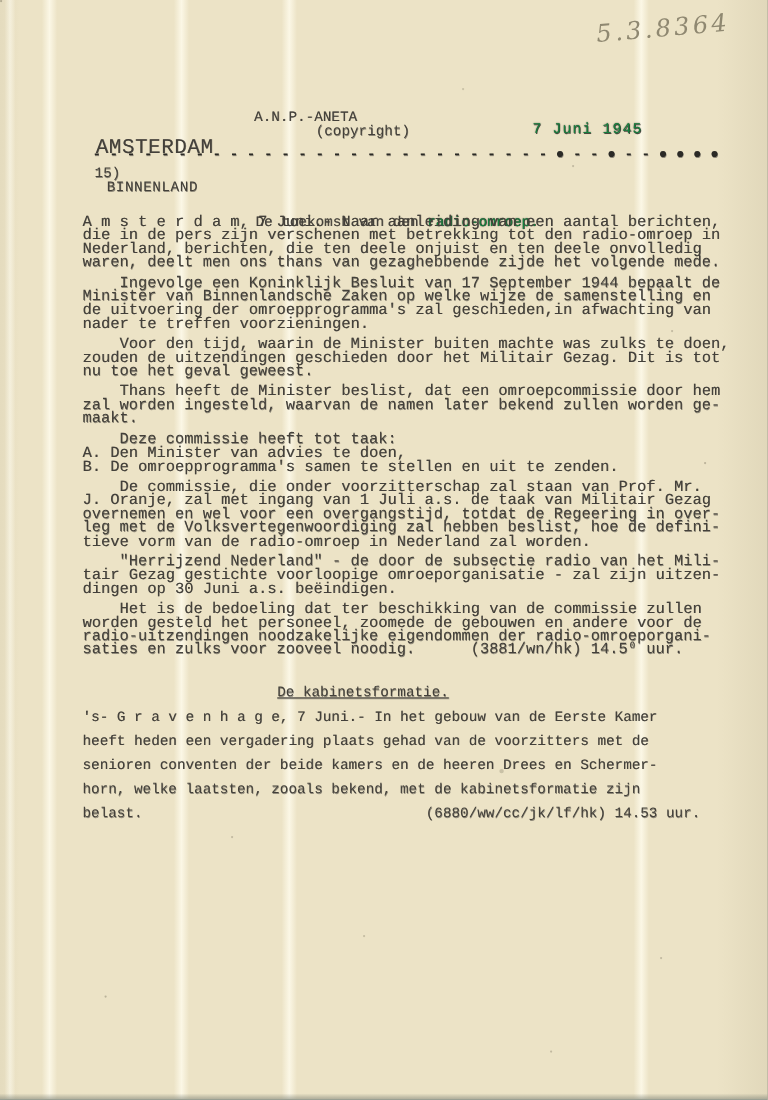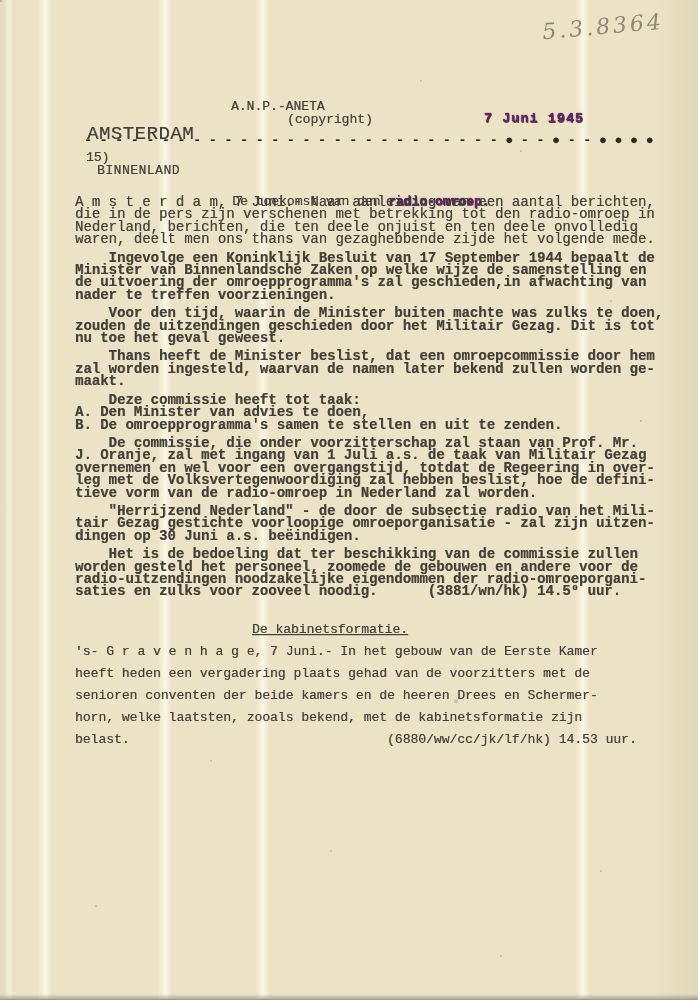--- a/index.html
+++ b/index.html
@@ -29,31 +29,31 @@
   .typed{position:absolute;white-space:pre;text-shadow:0.4px 0.4px 0.6px rgba(67,64,58,0.55);}
   .handwritten{
     position:absolute;top:14px;left:542px;
     font-family:"DejaVu Serif","Liberation Serif",serif;
     font-style:italic;font-size:22px;letter-spacing:3px;
     color:#8f8871;transform:rotate(-5deg);text-shadow:none;
   }
   .agency{top:99px;left:231px;font-size:13px;}
   .copyright{top:112px;left:287px;font-size:13px;}
   .dateline{top:111px;left:484px;font-size:13.5px;letter-spacing:1px;}
-  .heavy{font-weight:700;color:#701a75;
+  .heavy{font-weight:400;color:#15803d;
     text-shadow:0 0 1.2px rgba(32,31,27,0.95), 0.6px 0.6px 0 rgba(32,31,27,0.75);}
   .city{top:123px;left:87px;font-size:19px;letter-spacing:0.5px;}
   .divider{top:133px;left:84px;font-size:13px;font-weight:700;color:#2b2a26;width:600px;}
   .itemno{top:150px;left:86px;font-size:13px;}
   .section{top:163px;left:86px;font-size:13px;letter-spacing:0.5px;margin-left:11px;}
   .title1{top:179px;left:201px;font-size:13px;}
   .title2{top:622px;left:252px;font-size:13px;text-decoration:underline;}
   .body1{top:196px;left:75px;width:600px;font-size:14px;line-height:12.4px;}
   .body2{top:641px;left:75px;width:600px;font-size:13px;line-height:22px;}
-  .body1 .para + .para{margin-top:6px;font-weight:bold;}
+  .body1 .para + .para{margin-top:6px;}
   .tline{white-space:pre;}
 </style>
 </head>
 <body>
 
 <div class="page">
 
   <div class="fold" style="left:4px;width:10px;"></div>
   <div class="fold" style="left:38px;width:14px;"></div>
   <div class="fold" style="left:158px;width:14px;"></div>

